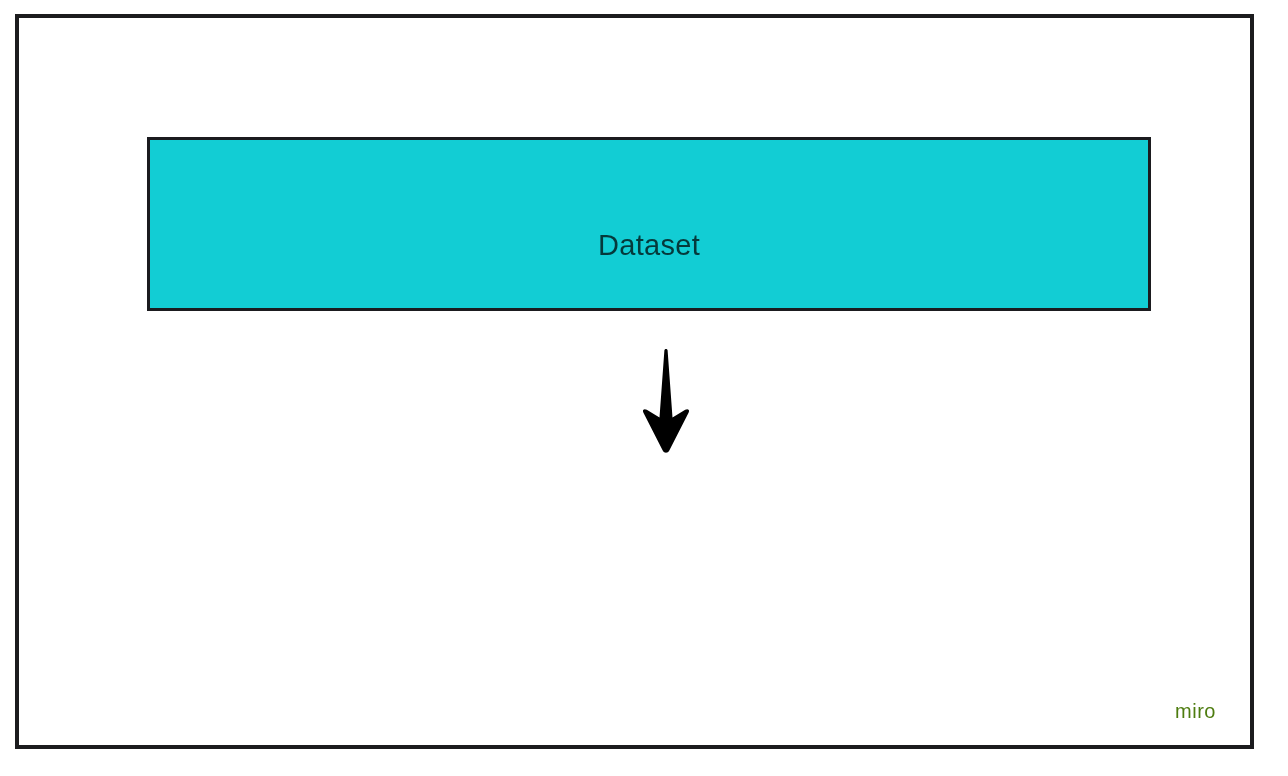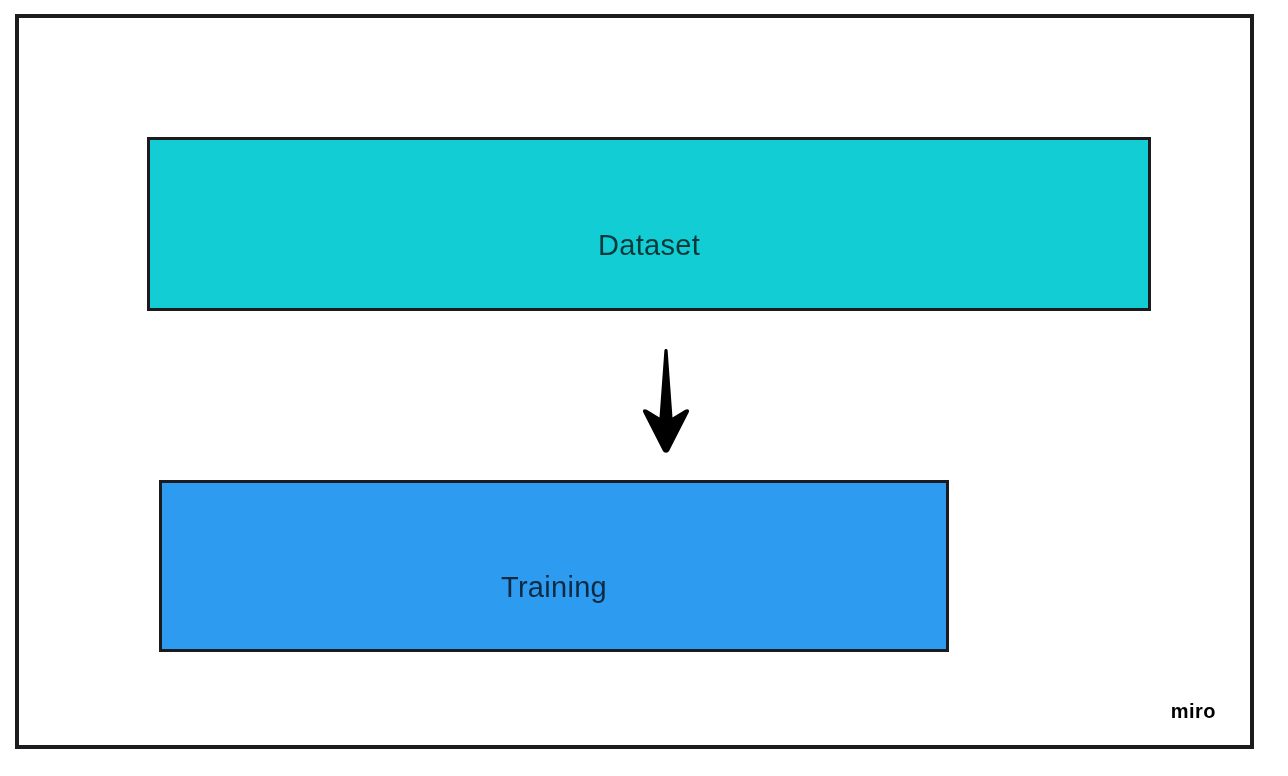--- a/index.html
+++ b/index.html
@@ -66,22 +66,22 @@
     left: 622px;
     top: 331px;
     width: 50px;
     height: 105px;
   }
   .watermark {
     position: absolute;
     right: 34px;
     bottom: 22px;
     font-size: 20px;
-    font-weight: 700;
-    color: #000000;
+    font-weight: 400;
+    color: #4d7c0f;
     letter-spacing: 0.5px;
     user-select: none;
   }
 </style>
 </head>
 <body>
 
 <div class="stage">
   <div class="frame">
 
@@ -96,20 +96,17 @@
                L 44.2 60.8
                C 47.2 59.0 49.2 61.2 47.3 64.2
                L 28.3 101.6
                C 26.8 104.6 23.2 104.6 21.7 101.6
                L 2.7 64.2
                C 0.8 61.2 2.8 59.0 5.8 60.8
                L 18.5 68.5
                Z" fill="#000000"></path>
     </svg>
 
-    <div class="shape training-box">
-      <span class="shape-label">Training</span>
-    </div>
 
 
     <div class="watermark">miro</div>
   </div>
 </div>
 
 </body></html>

